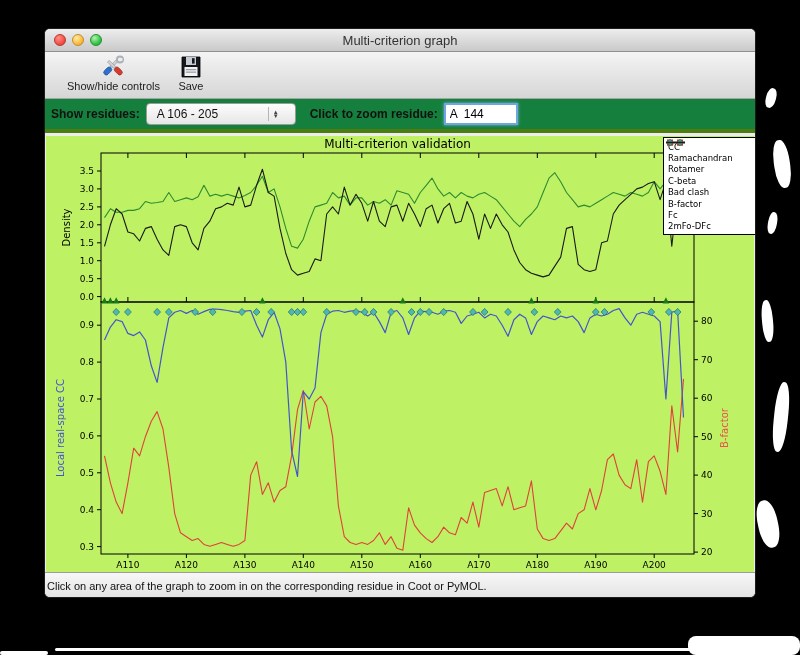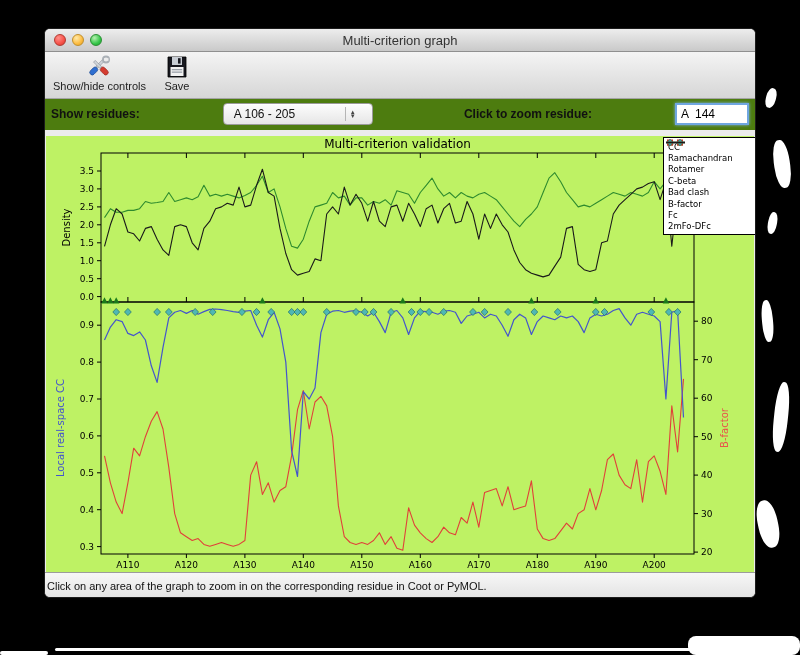--- a/index.html
+++ b/index.html
@@ -10,26 +10,26 @@
           box-shadow:0 12px 32px rgba(0,0,0,.65);border:1px solid #1c1c1c;box-sizing:border-box;}
   .titlebar{height:22px;background:linear-gradient(#ededed,#c9c9c9);
             border-bottom:1px solid #8f8f8f;position:relative;display:flex;align-items:center;justify-content:center;}
   .title{font-size:13px;color:#333;}
   .lights{position:absolute;left:9px;top:5px;display:flex;gap:6px;}
   .light{width:12px;height:12px;border-radius:50%;box-sizing:border-box;}
   .light.red{background:radial-gradient(circle at 35% 30%,#ff8f8a,#f75148 60%,#c93a30);border:1px solid #b03a31;}
   .light.yellow{background:radial-gradient(circle at 35% 30%,#ffe9a8,#fdbc40 60%,#d89c25);border:1px solid #c08f2d;}
   .light.green{background:radial-gradient(circle at 35% 30%,#b6f0b0,#35c649 60%,#1f9e33);border:1px solid #2a8f33;}
   .toolbar{height:42px;background:linear-gradient(#f4f4f4,#d6d6d6);border-bottom:1px solid #a4a4a4;
-           display:flex;align-items:flex-start;padding:2px 6px;gap:14px;}
+           display:flex;align-items:flex-start;padding:2px 20px;gap:14px;}
   .toolbtn{display:flex;flex-direction:column;align-items:center;justify-content:flex-start;
            font-size:11px;color:#222;cursor:default;padding:0 2px;}
   .toolbtn .icn{width:26px;height:26px;}
-  .controls{height:30px;background:#4d7c0f;border-bottom:1px solid #4d7c0f;
-            display:flex;align-items:center;padding:0 6px;font-size:12px;color:#111;justify-content:space-between;}
+  .controls{height:30px;background:#15803d;border-bottom:4px solid #4d7c0f;
+            display:flex;align-items:center;padding:0 6px;font-size:12px;color:#111;}
   .ctl-label{font-weight:bold;margin-right:6px;}
   .dropdown{width:122px;height:20px;background:linear-gradient(#fdfdfd,#e6e6e6);
             border:1px solid #9a9a9a;border-radius:4px;display:flex;align-items:center;
             padding:0 16px 0 10px;margin-right:14px;box-shadow:0 1px 0 rgba(255,255,255,.7) inset;}
   .dropdown .val{flex:1;font-size:12px;color:#111;}
   .stepper{display:flex;flex-direction:column;align-items:center;line-height:4px;
            border-left:1px solid #b5b5b5;padding-left:4px;height:14px;justify-content:center;}
   .stepper span{font-size:6px;color:#444;}
   .zoominput{width:62px;height:18px;border:2px solid #6fa6e0;background:#fff;
              font-size:12px;font-family:"Liberation Sans",sans-serif;padding:0 4px;

